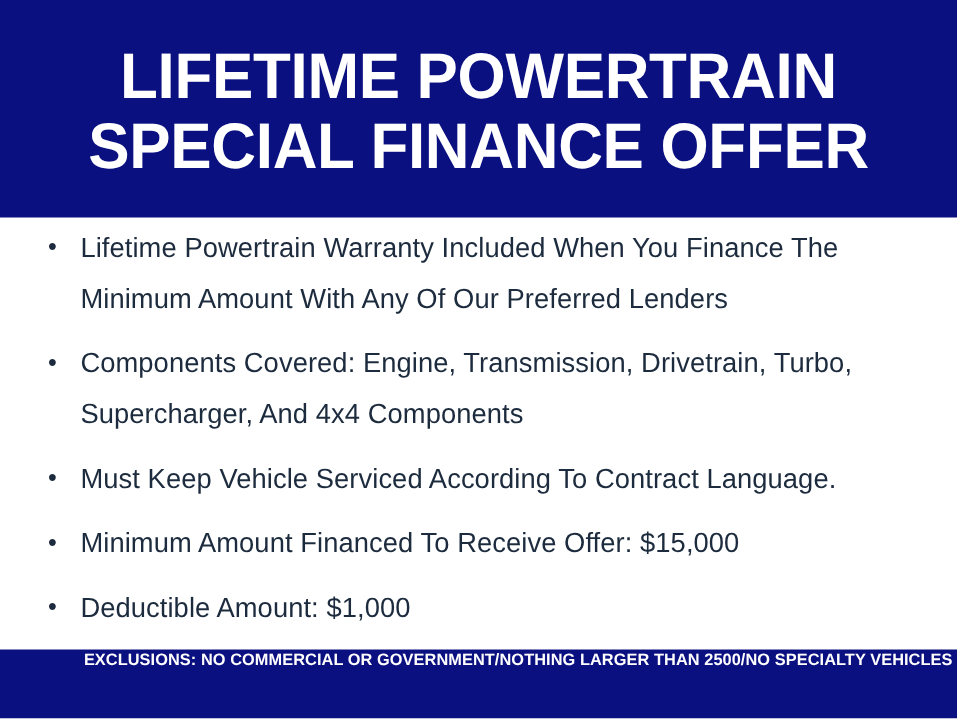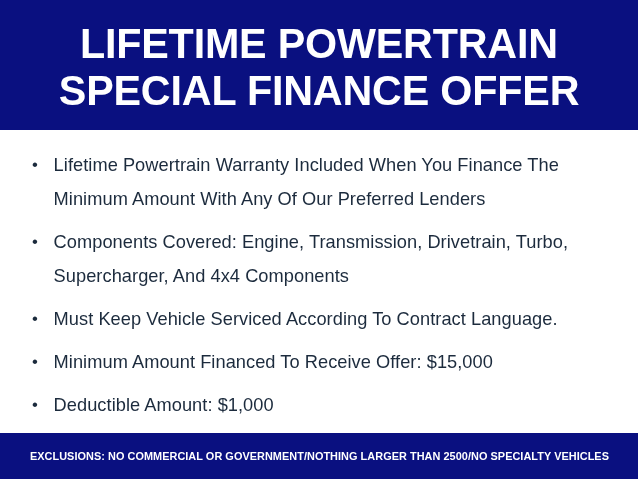--- a/index.html
+++ b/index.html
@@ -20,21 +20,21 @@
     background: #ffffff;
     box-sizing: border-box;
   }
 
   
   .header-band {
     position: absolute;
     left: 0;
     top: 0;
     width: 638px;
-    height: 130px;
+    height: 145px;
     background: #0a1080;
     display: flex;
     flex-direction: column;
     align-items: center;
     justify-content: center;
     box-sizing: border-box;
     padding-top: 4px;
   }
   .title-line {
     color: #ffffff;
@@ -96,23 +96,23 @@
   
   .footer-band {
     position: absolute;
     left: 0;
     top: 433px;
     width: 638px;
     height: 46px;
     background: #0a1080;
     display: flex;
     align-items: flex-start;
-    justify-content: center;
+    justify-content: flex-end;
     box-sizing: border-box;
-    padding-top: 16px;
+    padding-top: 0;
   }
   .footer-text {
     color: #ffffff;
     font-family: "Liberation Sans Narrow", "Liberation Sans", "DejaVu Sans", sans-serif;
     font-weight: bold;
     font-size: 11px;
     line-height: 14px;
     letter-spacing: 0.05px;
     white-space: nowrap;
     text-align: center;

